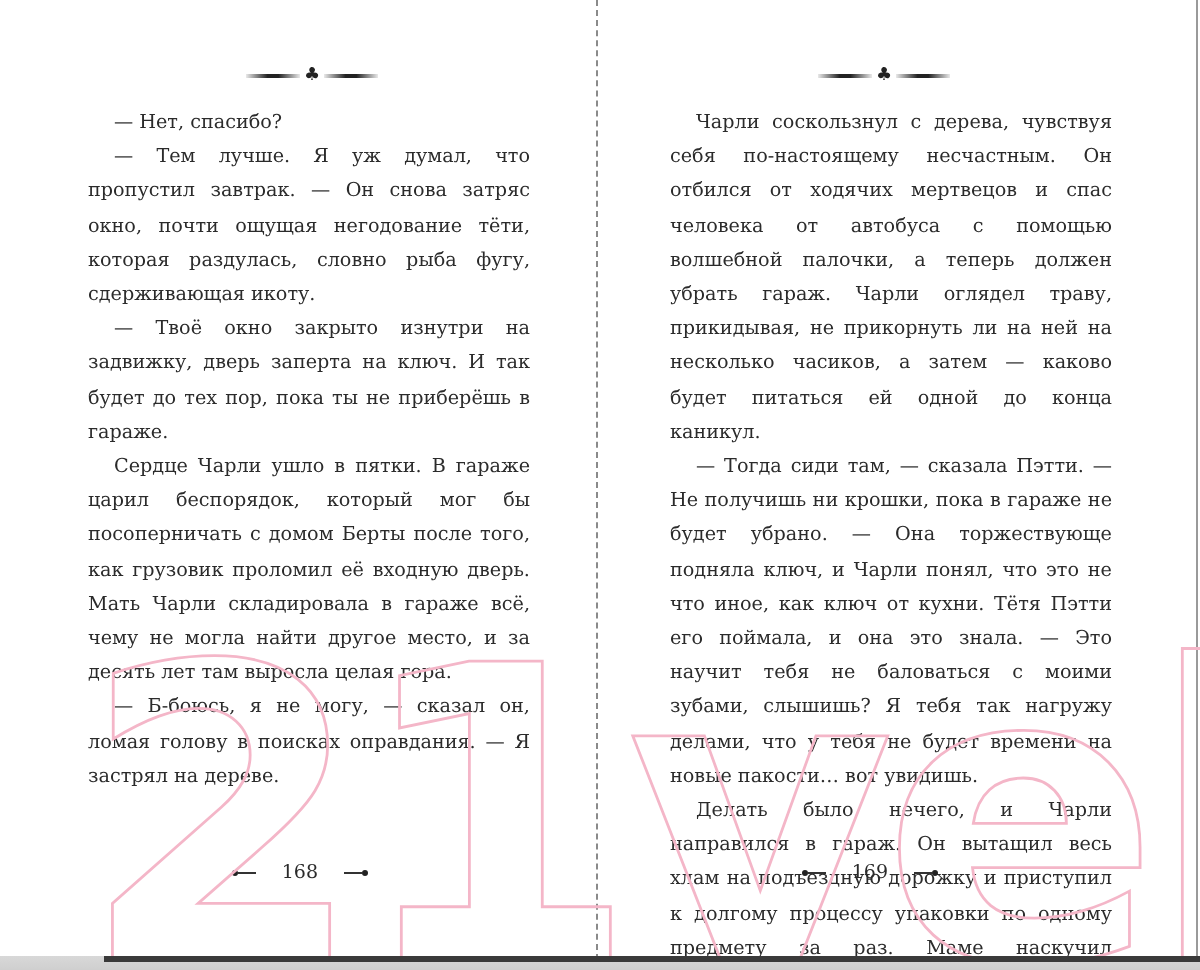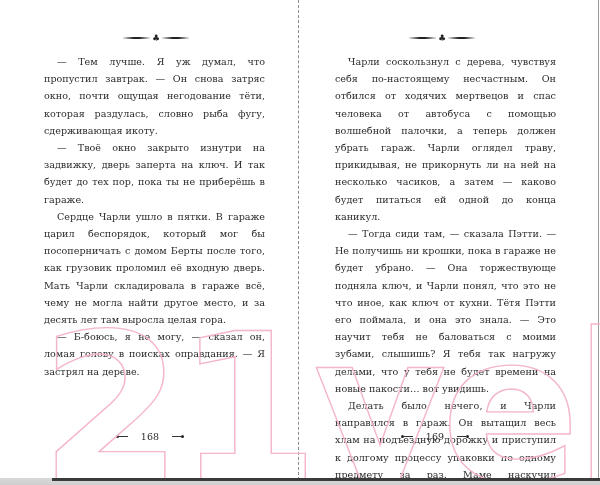--- a/index.html
+++ b/index.html
@@ -65,20 +65,21 @@
 
 <div class="spread">
 
   <div class="page page-left">
     <div class="ornament">
       <span class="line"></span>
       <span class="fleur">♣</span>
       <span class="line"></span>
     </div>
     <div class="text">
+      <p>— Нет, спасибо?</p>
       <p>— Тем лучше. Я уж думал, что пропустил завтрак. — Он снова затряс окно, почти ощущая негодование тёти, которая раздулась, словно рыба фугу, сдерживающая икоту.</p>
       <p>— Твоё окно закрыто изнутри на задвижку, дверь заперта на ключ. И так будет до тех пор, пока ты не приберёшь в гараже.</p>
       <p>Сердце Чарли ушло в пятки. В гараже царил беспорядок, который мог бы посоперничать с домом Берты после того, как грузовик проломил её входную дверь. Мать Чарли складировала в гараже всё, чему не могла найти другое место, и за десять лет там выросла целая гора.</p>
       <p>— Б-боюсь, я не могу, — сказал он, ломая голову в поисках оправдания. — Я застрял на дереве.</p>
 
     </div>
     <div class="folio">
       <span class="arrow-l">
           <span class="dot"></span>
           <span class="seg"></span>

